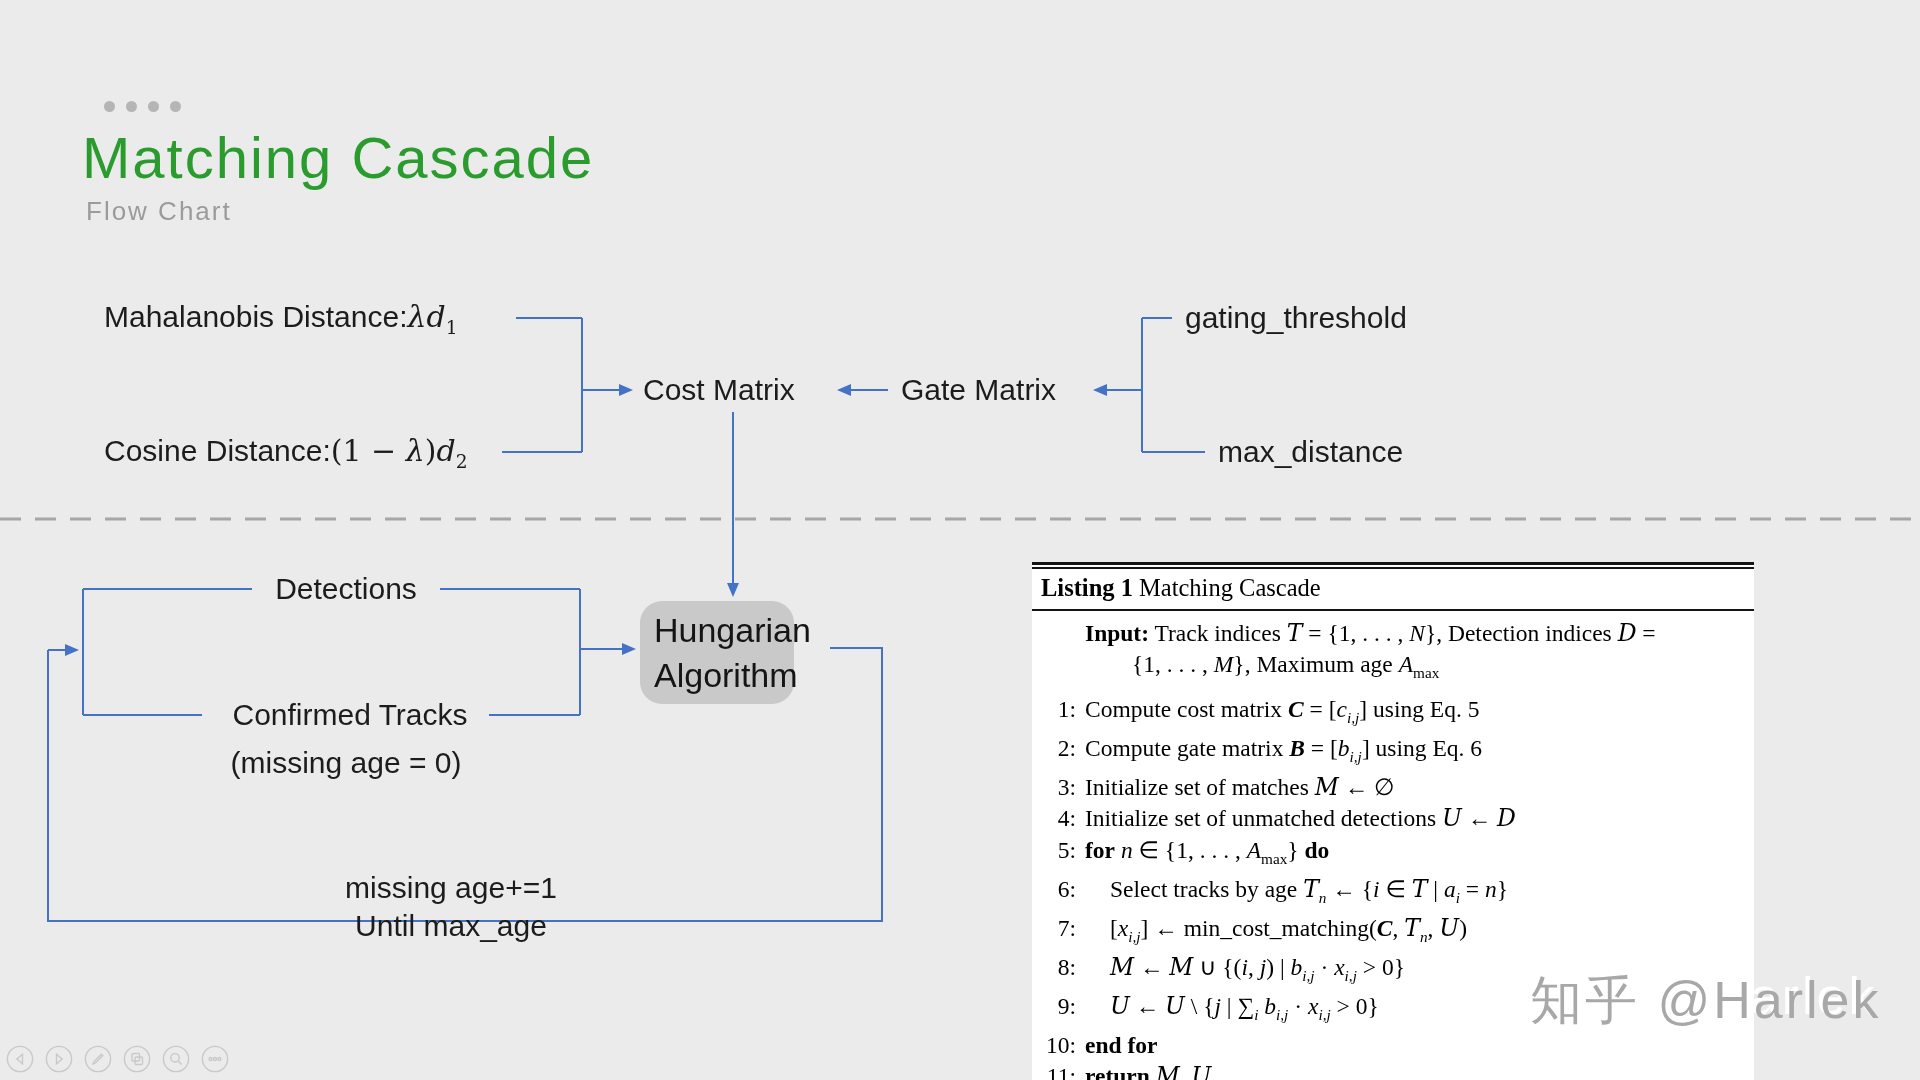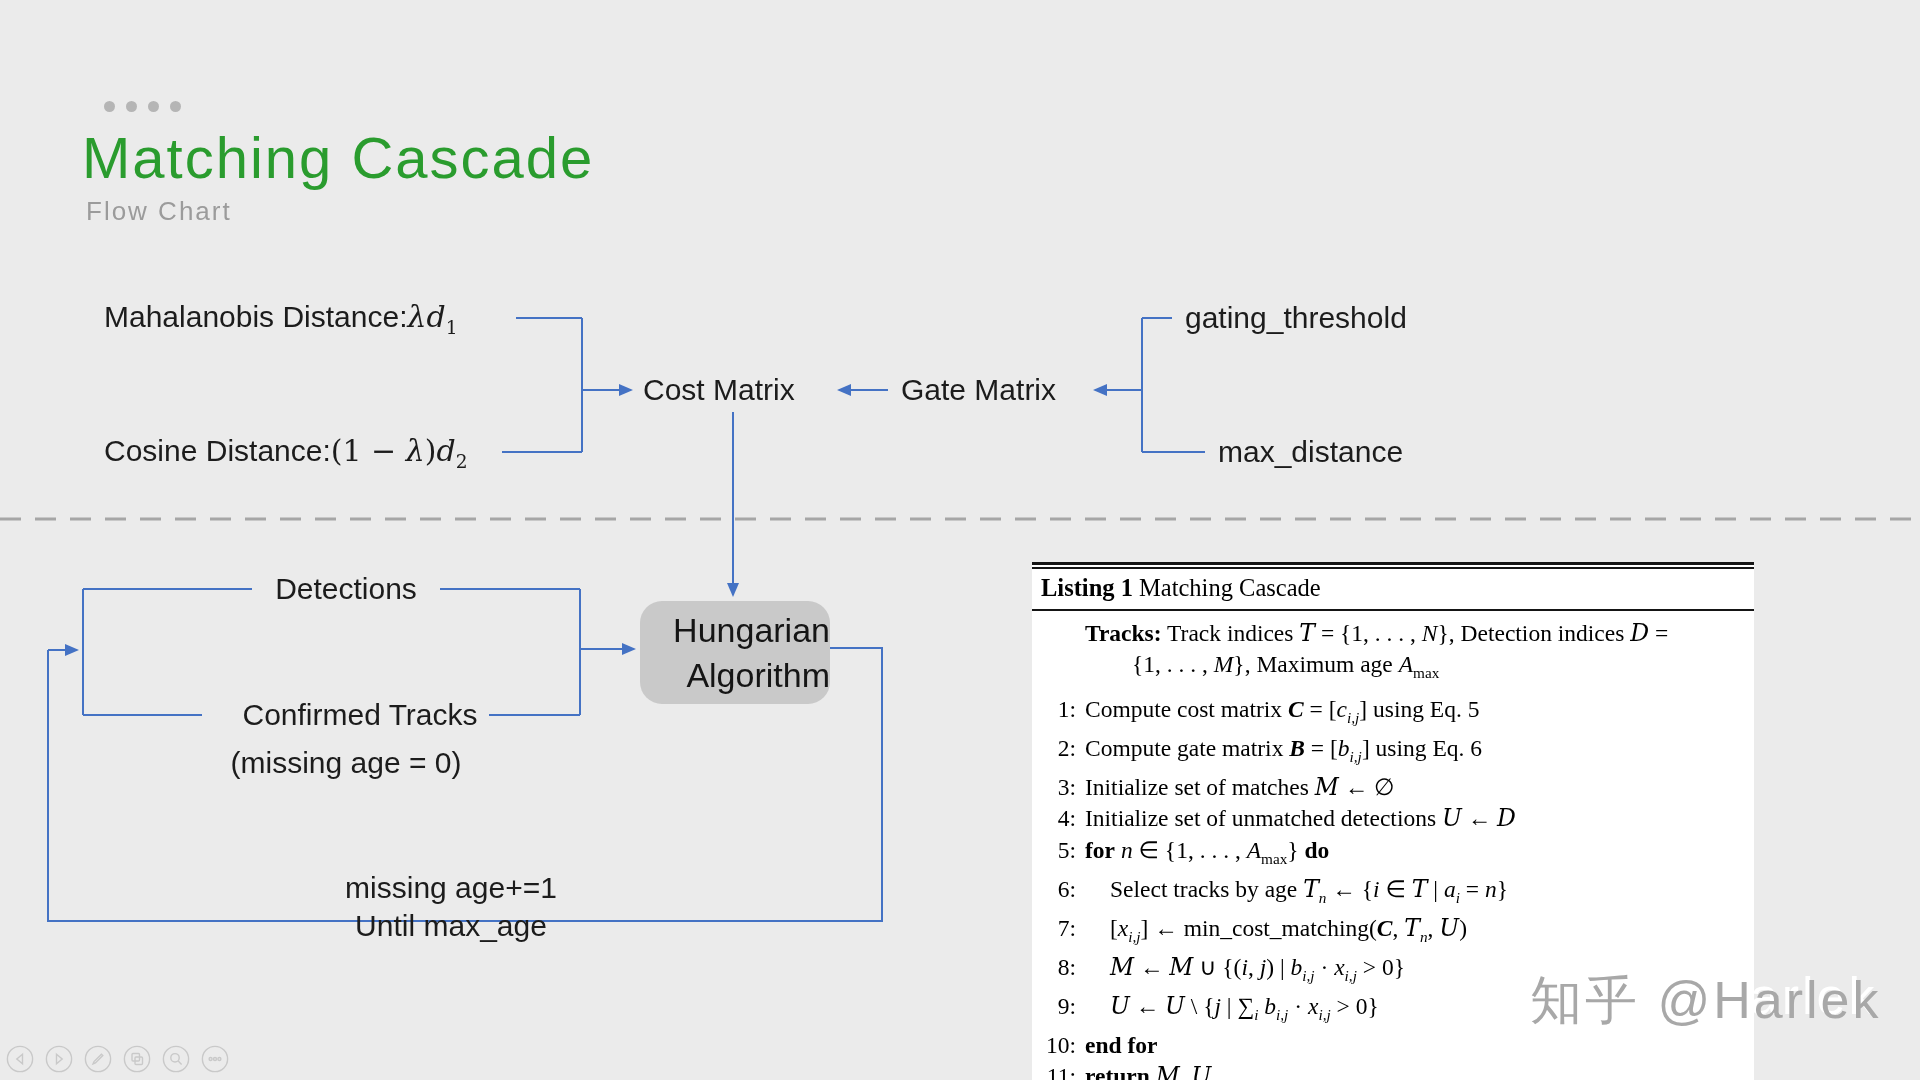--- a/index.html
+++ b/index.html
@@ -22,23 +22,23 @@
   
   .label{position:absolute;font-size:30px;color:var(--text-dark);white-space:nowrap}
   .vc{transform:translateY(-50%)}
   .cc{transform:translate(-50%,-50%)}
   .math{font-family:"DejaVu Serif",serif}
   .math i{}
   .label sub{font-size:0.62em}
 
   
   .hbox{
-    position:absolute;left:640px;top:601px;width:190px;height:103px;box-sizing:border-box;
+    position:absolute;left:640px;top:601px;width:154px;height:103px;box-sizing:border-box;
     background:var(--box-gray);border-radius:22px;padding:7px 0 0 14px;
-    font-size:34px;line-height:45px;color:#151515;text-align:right;
+    font-size:34px;line-height:45px;color:#151515;
   }
 
   
   svg.connectors{position:absolute;left:0;top:0;pointer-events:none}
   svg.connectors path{fill:none;stroke:var(--line-blue);stroke-width:2px}
   svg.connectors path.dash{stroke:var(--dash-gray);stroke-width:3px;stroke-dasharray:21 14}
   #ah path{fill:var(--line-blue);stroke:none}
 
   
   .listing{
@@ -114,39 +114,39 @@
 </svg>
 
 <div class="label vc" style="left:104px;top:318px">Mahalanobis Distance:<span class="math"><i>λd</i><sub>1</sub></span></div>
 <div class="label vc" style="left:104px;top:452px">Cosine Distance:<span class="math">(1 − <i>λ</i>)<i>d</i><sub>2</sub></span></div>
 <div class="label vc" style="left:643px;top:390px">Cost Matrix</div>
 <div class="label vc" style="left:901px;top:390px">Gate Matrix</div>
 <div class="label vc" style="left:1185px;top:318px">gating_threshold</div>
 <div class="label vc" style="left:1218px;top:452px">max_distance</div>
 
 <div class="label cc" style="left:346px;top:589px">Detections</div>
-<div class="label cc" style="left:360px;top:715px">Confirmed Tracks</div>
+<div class="label cc" style="left:350px;top:715px">Confirmed Tracks</div>
 <div class="label cc" style="left:346px;top:763px">(missing age = 0)</div>
 <div class="label cc" style="left:451px;top:888px">missing age+=1</div>
 <div class="label cc" style="left:451px;top:926px">Until max_age</div>
 
 <div class="hbox">
   <div>Hungarian</div>
   <div>Algorithm</div>
 </div>
 
 <div class="listing">
   <div class="rule-a"></div>
   <div class="rule-b"></div>
   <div class="lcap"><b>Listing 1</b><span> Matching Cascade</span></div>
   <div class="rule-mid"></div>
   <div class="lbody">
   <div class="lrow">
     <span class="num"></span>
-    <span class="txt"><b>Tracks:</b> Track indices <span class="cal">T</span> = {1, . . . , <i>N</i>}, Detection indices <span class="cal">D</span> =</span>
+    <span class="txt"><b>Input:</b> Track indices <span class="cal">T</span> = {1, . . . , <i>N</i>}, Detection indices <span class="cal">D</span> =</span>
   </div>
 
   <div class="lrow cont">
     <span class="num"></span>
     <span class="txt">{1, . . . , <i>M</i>}, Maximum age <i>A</i><sub>max</sub></span>
   </div>
 
   <div class="lrow gap">
     <span class="num">1:</span>
     <span class="txt">Compute cost matrix <b><i>C</i></b> = [<i>c<sub>i,j</sub></i>] using Eq. 5</span>

